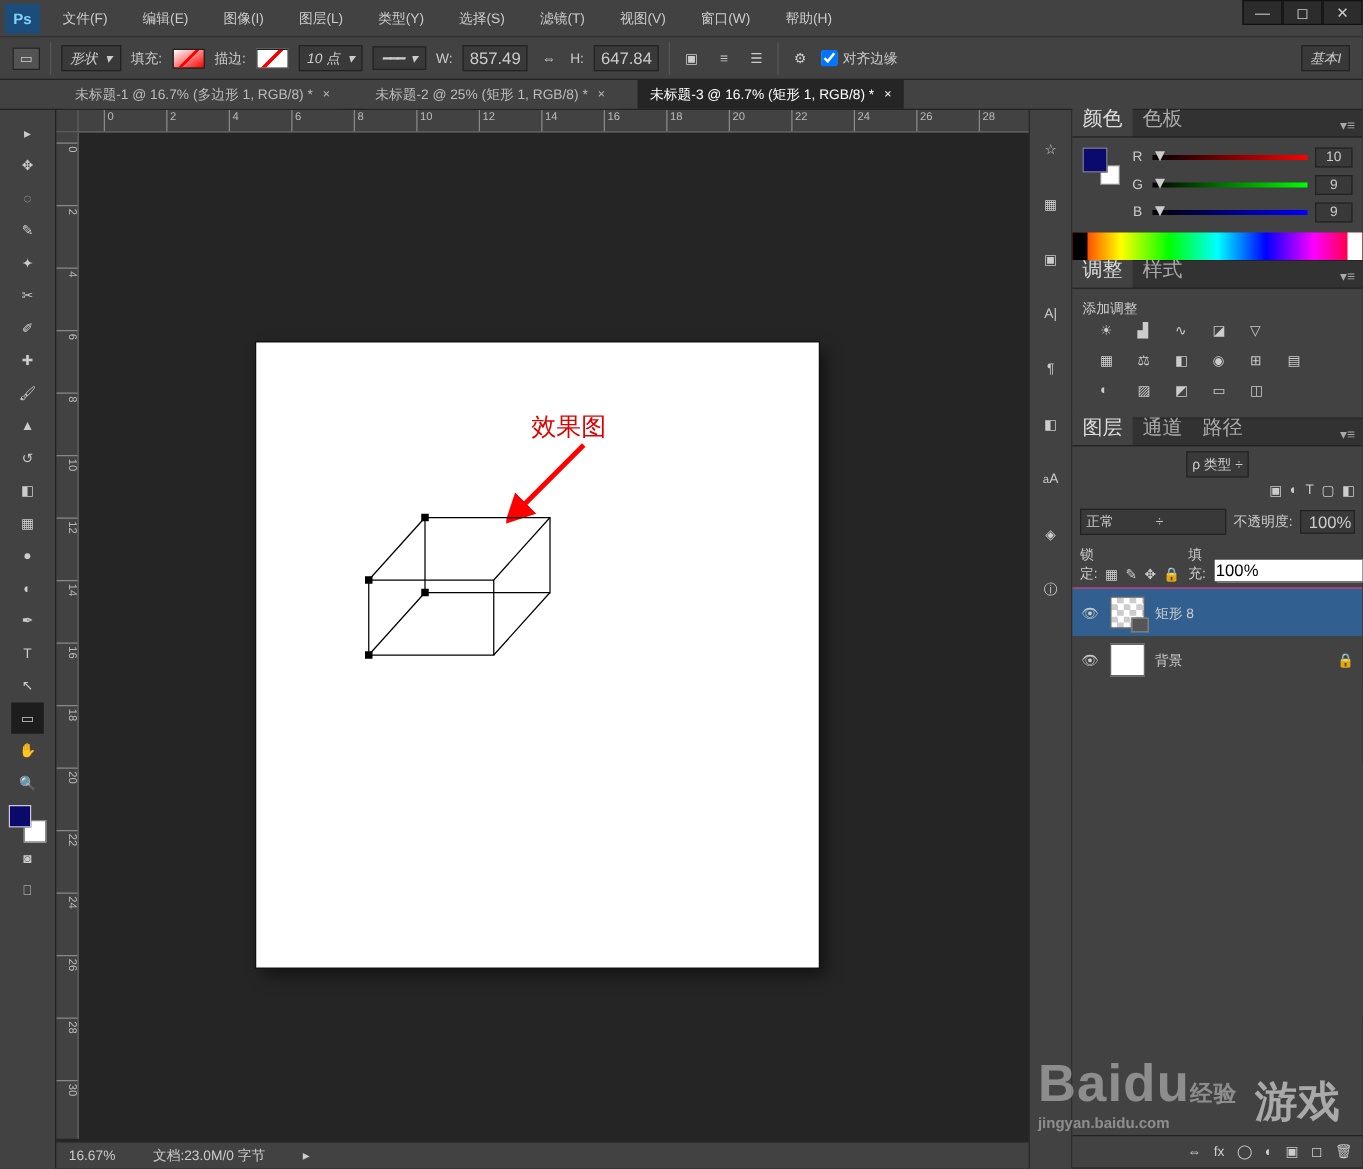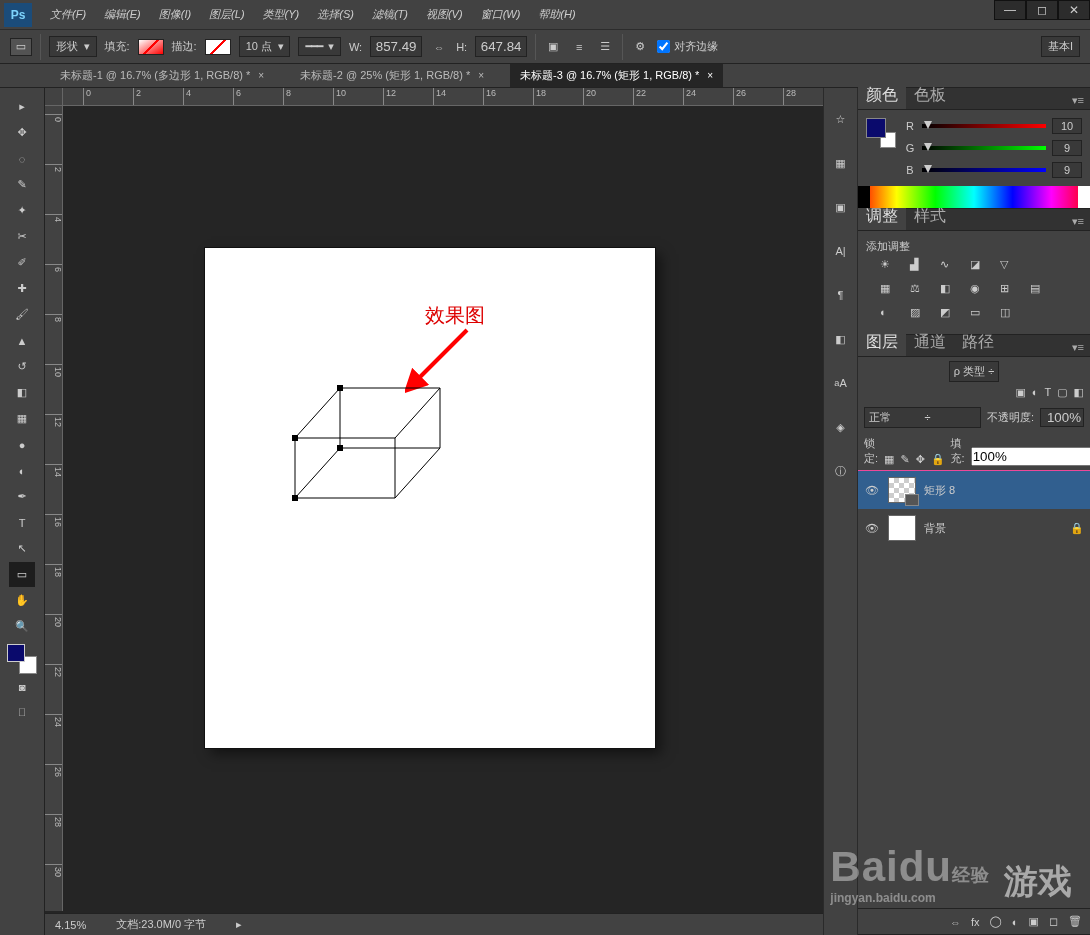--- a/index.html
+++ b/index.html
@@ -21,36 +21,36 @@
     display: flex;
     align-items: center;
     padding-left: 4px;
   }
   .logo {
     width: 28px; height: 24px; background:#1b4c7a;
     display:flex; align-items:center; justify-content:center;
     color:#7dd3fc; font-weight:bold; font-size:12px;
     margin-right:10px;
   }
-  .menu-items { display:flex; gap:2px;font-style:italic; }
+  .menu-items { display:flex; gap:12px; }
   .menu-item { padding:4px 8px; cursor:default; }
   .window-controls {
     position:absolute; top:0; right:0;
     display:flex; background:#1a1a1a;
   }
   .window-btn {
     width:32px; height:20px; display:flex; align-items:center; justify-content:center;
     color:#ccc; font-size:12px; background:#2c2c2c; border:1px solid #111;
   }
   .optionbar {
     height:34px; background:#424242; border-bottom:1px solid #222;
     display:flex; align-items:center; padding:0 10px; gap:8px;
   }
   .opt-swatch { width:22px; height:18px; background:#535353; border:1px solid #222; display:flex; align-items:center; justify-content:center; }
-  .opt-dropdown { display:flex; align-items:center; background:#393939; border:1px solid #222; padding:2px 6px; gap:6px; }
+  .opt-dropdown { display:flex; align-items:center; background:#393939; border:1px solid #222; padding:2px 6px; gap:6px;font-style:italic; }
   .opt-label { color:#ccc; }
   .opt-input { background:#393939; border:1px solid #222; color:#ccc; padding:2px 4px; width:52px; text-align:center; }
   .divider { width:1px; height:26px; background:#565656; }
   .icon-small { width:18px; height:18px; display:inline-flex; align-items:center; justify-content:center; color:#ccc; }
   .swatch-red { width:26px; height:16px; background:linear-gradient(to bottom right,#fff,#f00); border:1px solid #222; position:relative;}
   .swatch-red:before{content:"";position:absolute;left:0;top:0;width:100%;height:100%;background:linear-gradient(135deg,transparent 45%, red 45%, red 55%, transparent 55%);}
   .swatch-stroke { width:26px; height:16px; background:#fff; border:1px solid #222; position:relative; }
   .swatch-stroke:before{content:"";position:absolute;left:0;top:0;width:100%;height:100%;background:linear-gradient(135deg,transparent 45%, red 45%, red 55%, transparent 55%);}
   .doctabs {
     height:24px; background:#424242; display:flex; align-items:flex-end; padding-left:50px;
@@ -79,21 +79,21 @@
   .bg { position:absolute; bottom:0; right:0; width:18px; height:18px; background:#fff; border:1px solid #888; }
   .canvas-area {
     flex:1; background:#252525; position:relative; overflow:hidden;
   }
   .ruler-corner { position:absolute; top:0; left:0; width:18px; height:18px; background:#424242; border-right:1px solid #666; border-bottom:1px solid #666; }
   .ruler-h { position:absolute; top:0; left:18px; right:0; height:18px; background:#424242; border-bottom:1px solid #666; overflow:hidden; }
   .ruler-v { position:absolute; top:18px; left:0; bottom:24px; width:18px; background:#424242; border-right:1px solid #666; overflow:hidden; }
   .ruler-h .tick { position:absolute; top:0; height:18px; border-left:1px solid #888; font-size:9px; color:#bbb; padding-left:2px; }
   .ruler-v .tick { position:absolute; left:0; width:18px; border-top:1px solid #888; font-size:9px; color:#bbb; writing-mode:vertical-rl; padding-top:2px;}
   .artboard {
-    position:absolute; top:160px; left:160px; width:450px; height:500px; background:#fff;
+    position:absolute; top:186px; left:160px; width:450px; height:500px; background:#fff;
     box-shadow: 0 0 0 1px #111, 6px 6px 12px rgba(0,0,0,0.5);
   }
   .statusbar {
     position:absolute; bottom:0; left:0; right:0; height:22px; background:#424242;
     border-top:1px solid #222; display:flex; align-items:center; padding:0 10px; gap:30px; color:#ccc;
   }
   .right-gutter {
     width:35px; background:#424242; border-left:1px solid #2a2a2a; border-right:1px solid #2a2a2a;
     display:flex; flex-direction:column; align-items:center; padding-top:20px; gap:22px;
   }
@@ -314,21 +314,21 @@
         </g>
         <g fill="#000">
           <rect x="7" y="57" width="6" height="6"></rect>
           <rect x="7" y="117" width="6" height="6"></rect>
           <rect x="52" y="7" width="6" height="6"></rect>
           <rect x="52" y="67" width="6" height="6"></rect>
         </g>
       </svg>
     </div>
     <div class="statusbar">
-      <span>4.15%</span>
+      <span>16.67%</span>
       <span>文档:23.0M/0 字节</span>
       <span>▸</span>
     </div>
   </div>
 
   <div class="right-gutter">
     <div class="gutter-icon">☆</div>
     <div class="gutter-icon">▦</div>
     <div class="gutter-icon">▣</div>
     <div class="gutter-icon">A|</div>

